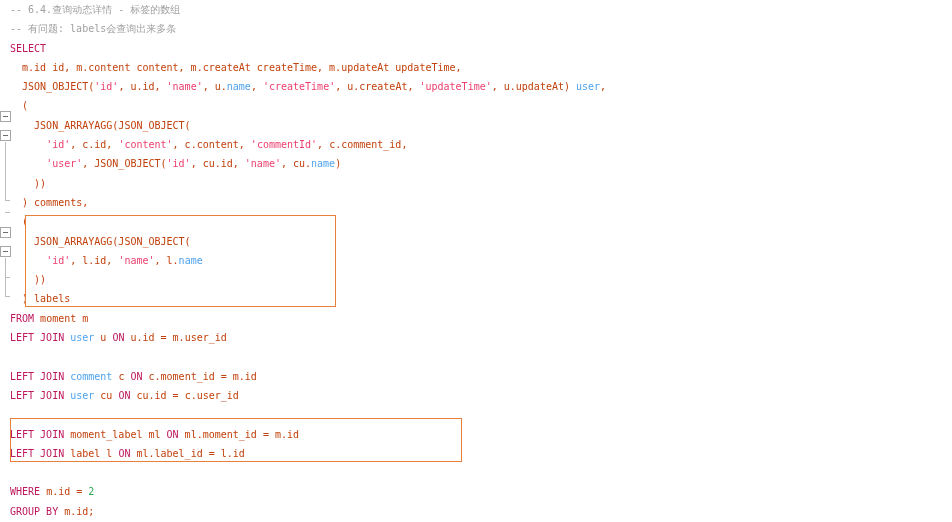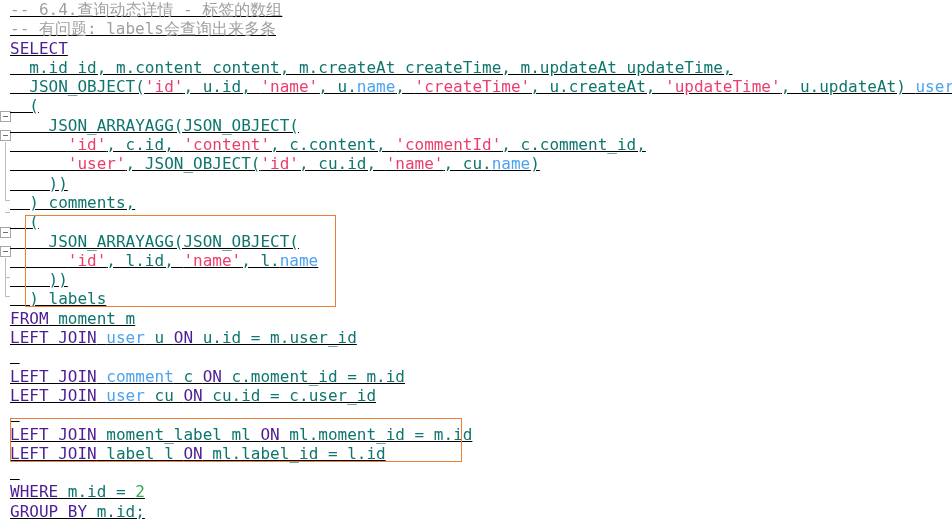--- a/index.html
+++ b/index.html
@@ -29,39 +29,38 @@
   }
   .fold-line{
     position:absolute;width:1px;background:#bdbdbd;left:5px;
   }
   .fold-end{
     position:absolute;width:5px;height:1px;background:#bdbdbd;left:5px;
   }
   
   .code{
     position:absolute;left:0;top:0;width:792px;height:522px;
-    font-size:16px;
+    font-size:10px;
     line-height:19.3px;
     white-space:pre;
     letter-spacing:0px;
-    text-decoration:underline;
   }
   .line{
     position:relative;
     height:19.3px;
     padding-left:10px;
     color:#3b3b3b;
   }
-  .kw{color:#4c1d95;}
+  .kw{color:#be185d;}
   .tbl{color:#4ea3ef;}
   .col{color:#4ea3ef;text-align:center;}
   .str{color:#ec3e6e;}
   .num{color:#2fa84f;}
   .cmt{color:#a0a0a0;}
-  .fn{color:#0f766e;}
+  .fn{color:#c2410c;}
   
   .anno{
     position:absolute;
     border:1.6px solid #e8803a;
     box-sizing:border-box;
     pointer-events:none;
     background:transparent;
   }
 </style>
 </head>

